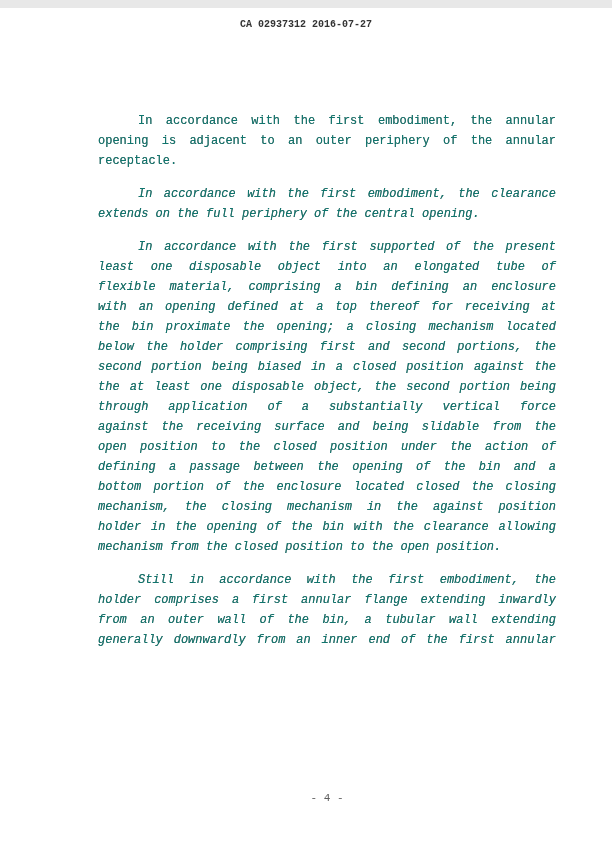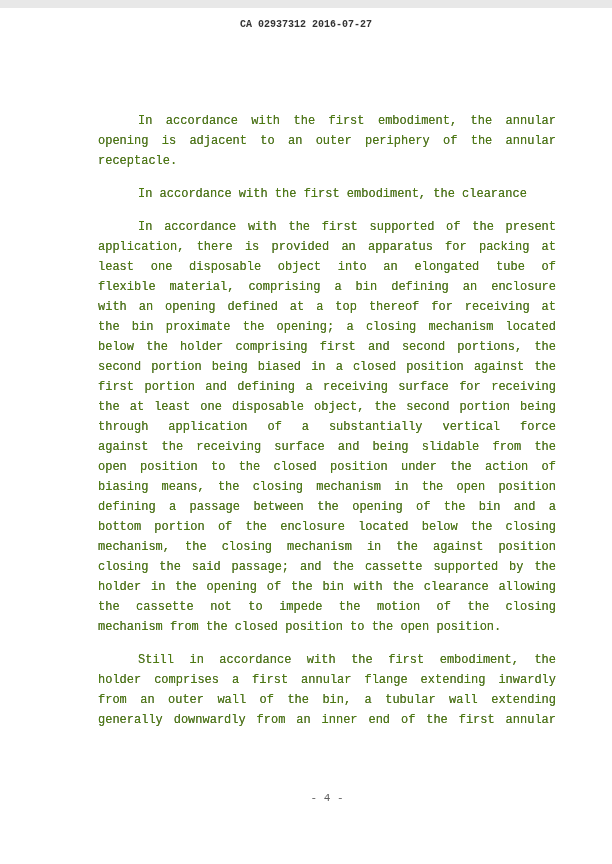--- a/index.html
+++ b/index.html
@@ -28,25 +28,25 @@
     letter-spacing: 0px;
     color: #343434;
   }
   .doc-body {
     position: absolute;
     top: 103px;
     left: 98px;
     width: 458px;
     font-size: 12px;
     line-height: 20px;
-    color: #4d7c0f;
+    color: #0f766e;
     text-shadow: 0 0 0.4px rgba(63,63,63,0.75);
   }
   .para { margin: 0; }
-  .para + .para { margin-top: 13px; }
+  .para + .para { margin-top: 13px; font-style: italic; }
   .line {
     text-align: justify;
     text-align-last: justify;
     white-space: normal;
   }
   .para .line:first-child { padding-left: 40px; }
   .para.ends .line:last-child { text-align-last: left; }
   .doc-footer {
     position: absolute;
     top: 784px;
@@ -64,42 +64,38 @@
   <div class="doc-header">CA 02937312 2016-07-27</div>
 
   <div class="doc-body">
     <div class="para ends">
         <div class="line">In accordance with the first embodiment, the annular</div>
         <div class="line">opening is adjacent to an outer periphery of the annular</div>
         <div class="line">receptacle.</div>
       </div>
     <div class="para ends">
         <div class="line">In accordance with the first embodiment, the clearance</div>
+        <div class="line">extends on the full periphery of the central opening.</div>
       </div>
     <div class="para ends">
         <div class="line">In accordance with the first supported of the present</div>
-        <div class="line">application, there is provided an apparatus for packing at</div>
         <div class="line">least one disposable object into an elongated tube of</div>
         <div class="line">flexible material, comprising a bin defining an enclosure</div>
         <div class="line">with an opening defined at a top thereof for receiving at</div>
         <div class="line">the bin proximate the opening; a closing mechanism located</div>
         <div class="line">below the holder comprising first and second portions, the</div>
         <div class="line">second portion being biased in a closed position against the</div>
-        <div class="line">first portion and defining a receiving surface for receiving</div>
         <div class="line">the at least one disposable object, the second portion being</div>
         <div class="line">through application of a substantially vertical force</div>
         <div class="line">against the receiving surface and being slidable from the</div>
         <div class="line">open position to the closed position under the action of</div>
-        <div class="line">biasing means, the closing mechanism in the open position</div>
         <div class="line">defining a passage between the opening of the bin and a</div>
-        <div class="line">bottom portion of the enclosure located below the closing</div>
+        <div class="line">bottom portion of the enclosure located closed the closing</div>
         <div class="line">mechanism, the closing mechanism in the against position</div>
-        <div class="line">closing the said passage; and the cassette supported by the</div>
         <div class="line">holder in the opening of the bin with the clearance allowing</div>
-        <div class="line">the cassette not to impede the motion of the closing</div>
         <div class="line">mechanism from the closed position to the open position.</div>
       </div>
     <div class="para continues">
         <div class="line">Still in accordance with the first embodiment, the</div>
         <div class="line">holder comprises a first annular flange extending inwardly</div>
         <div class="line">from an outer wall of the bin, a tubular wall extending</div>
         <div class="line">generally downwardly from an inner end of the first annular</div>
       </div>
   </div>
 

